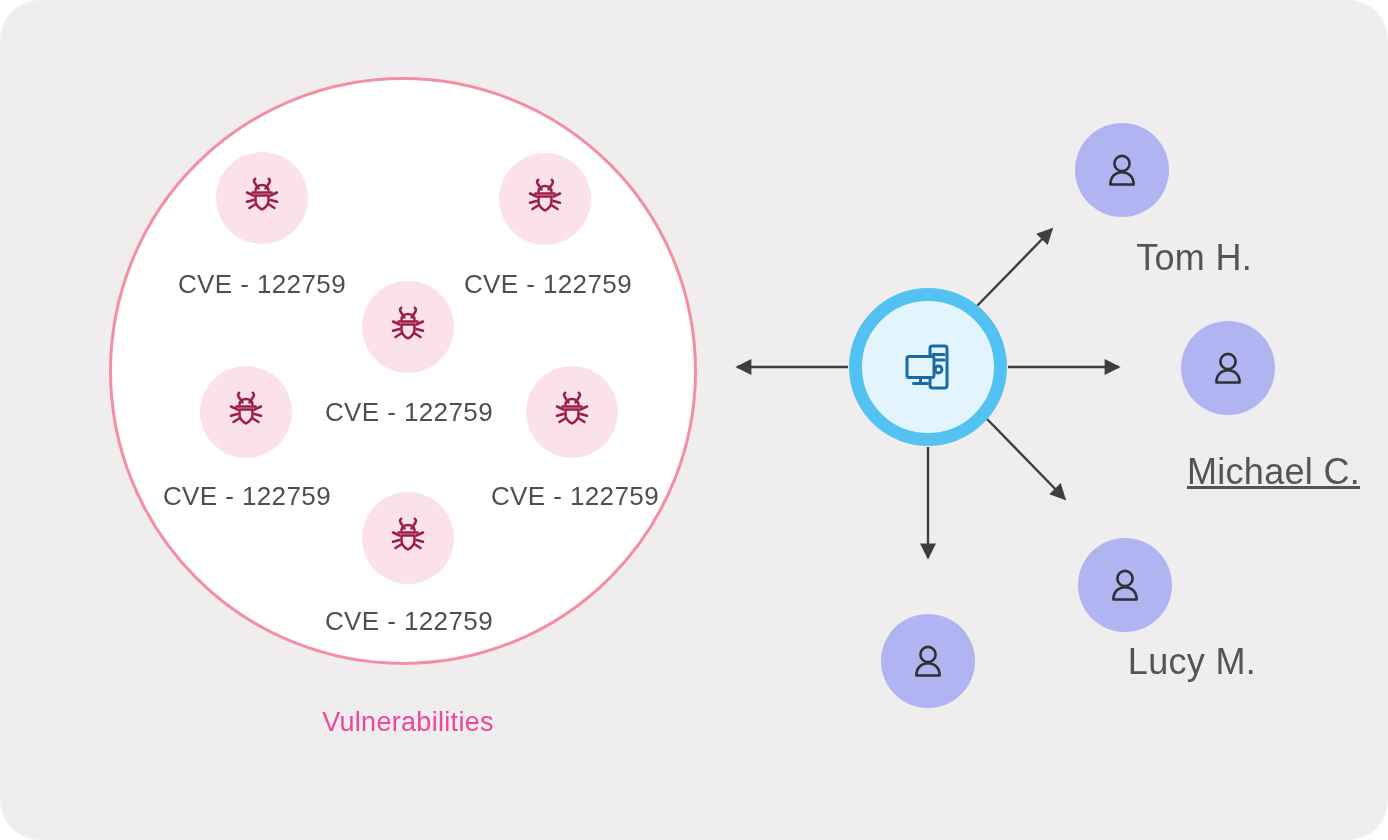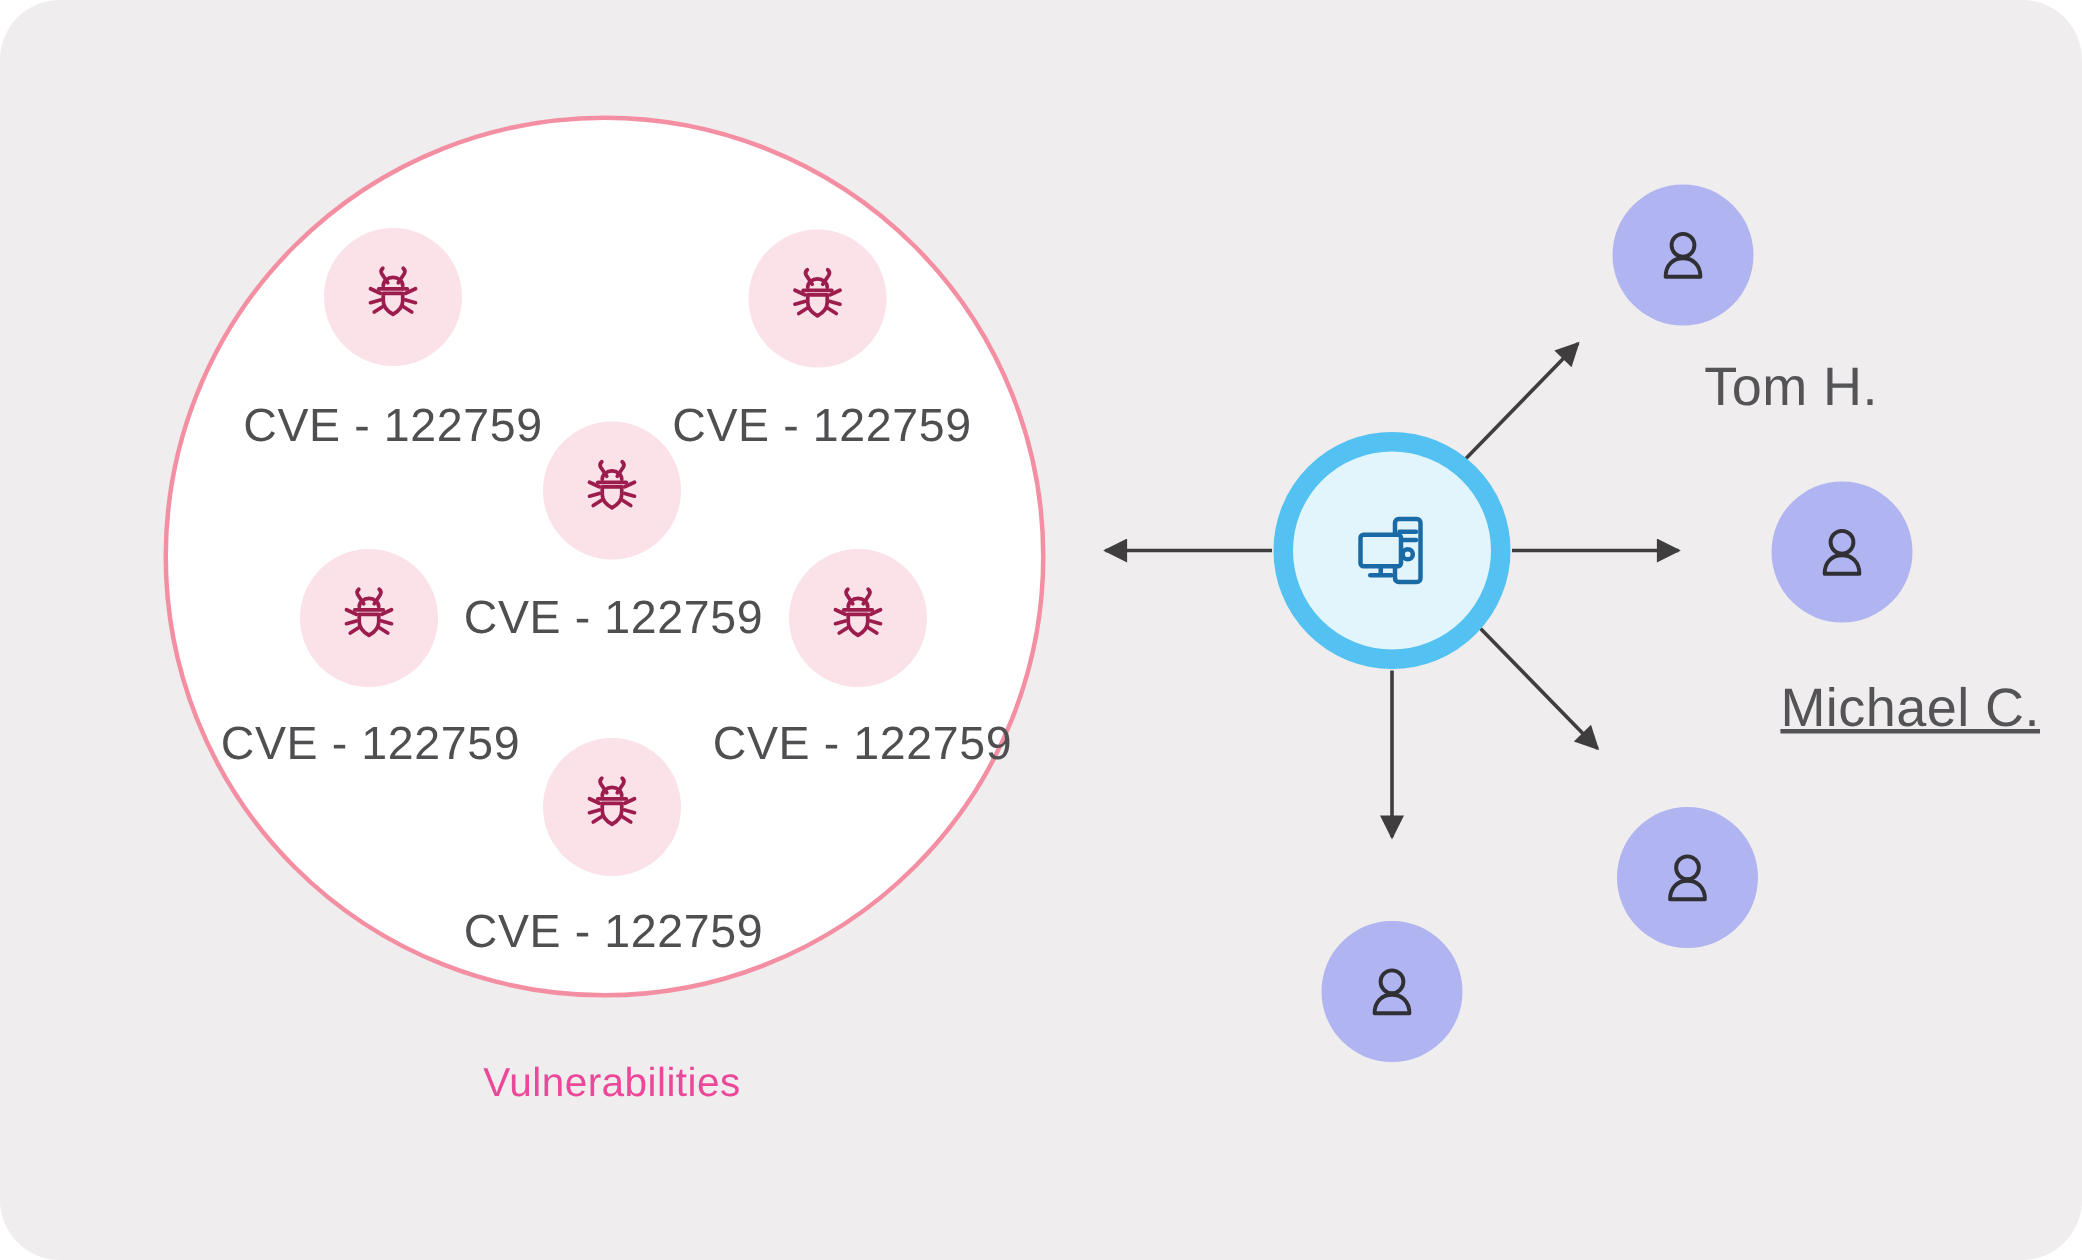--- a/index.html
+++ b/index.html
@@ -33,21 +33,21 @@
     width: 92px; height: 92px;
     border-radius: 50%;
     background: #fbe1e8;
     display: flex; align-items: center; justify-content: center;
   }
 
   
   .cve-label {
     width: 220px;
     text-align: center;
-    font-size: 31px;
+    font-size: 26px;
     letter-spacing: 0.4px;
     color: #4f4f52;
     white-space: nowrap;
   }
   .name-label {
     width: 260px;
     text-align: right;
     font-size: 36px;
     letter-spacing: 0.3px;
     color: #545457;
@@ -204,19 +204,20 @@
         <use href="#user-glyph"></use>
       </svg>
   </div>
   <div class="abs center-origin name-label" style="left:1230px; top:472px;text-decoration:underline;">Michael C.</div>
 
   <div class="abs center-origin user-node" style="left:1125px; top:585px;">
     <svg width="48" height="48" viewBox="0 0 48 48">
         <use href="#user-glyph"></use>
       </svg>
   </div>
+  <div class="abs center-origin name-label" style="left:1126px; top:662px;">Lucy M.</div>
 
   <div class="abs center-origin user-node" style="left:928px; top:661px;">
     <svg width="48" height="48" viewBox="0 0 48 48">
         <use href="#user-glyph"></use>
       </svg>
   </div>
 </div>
 
 </body></html>

